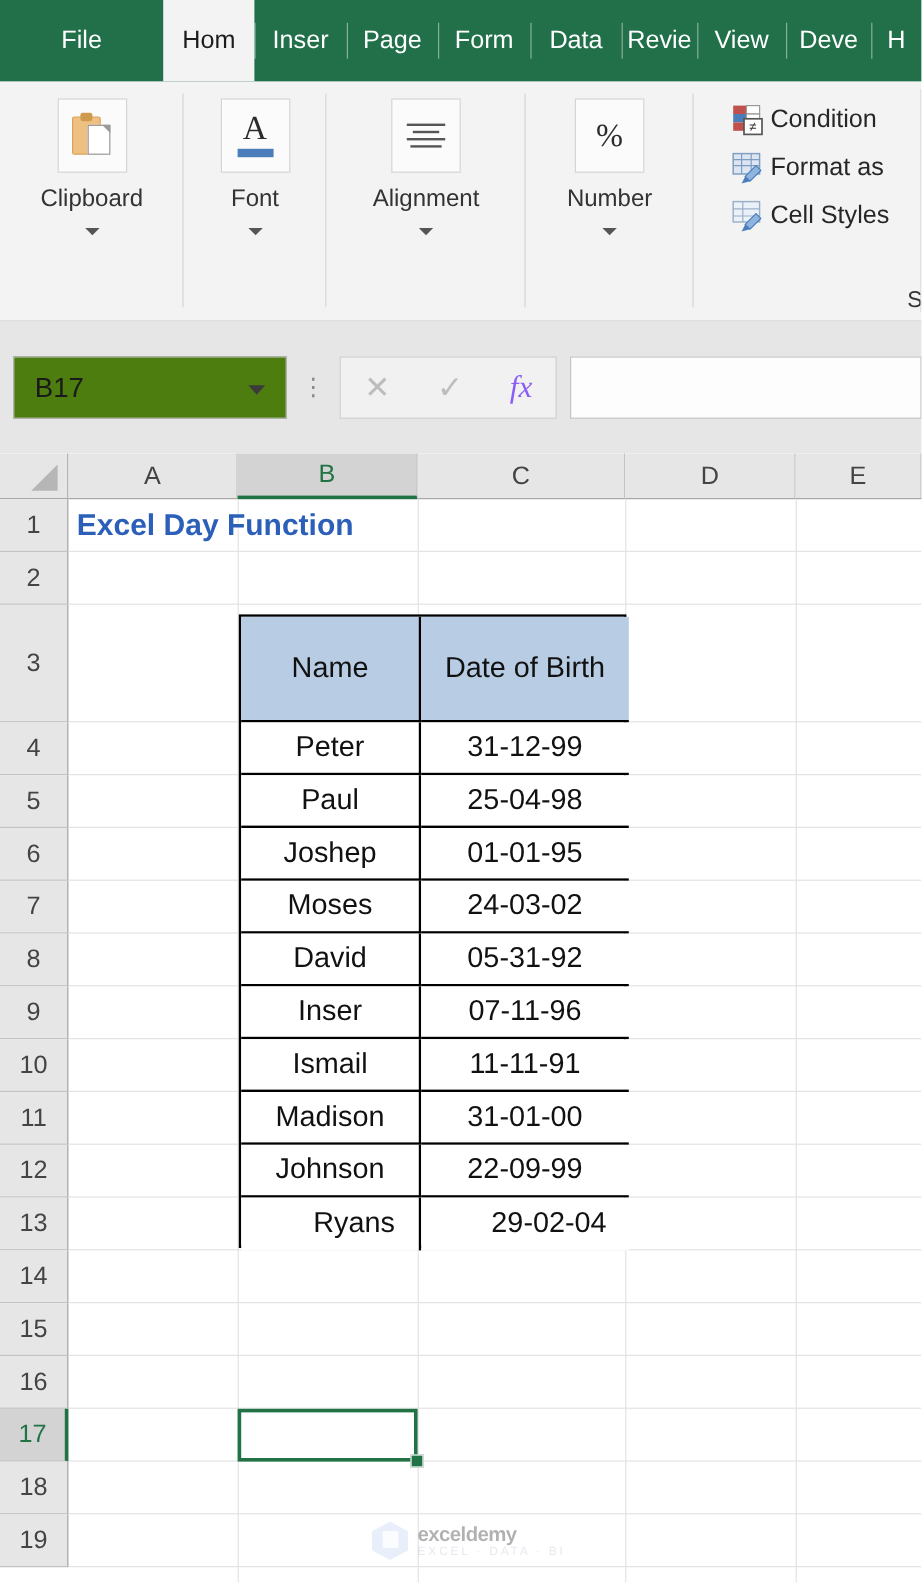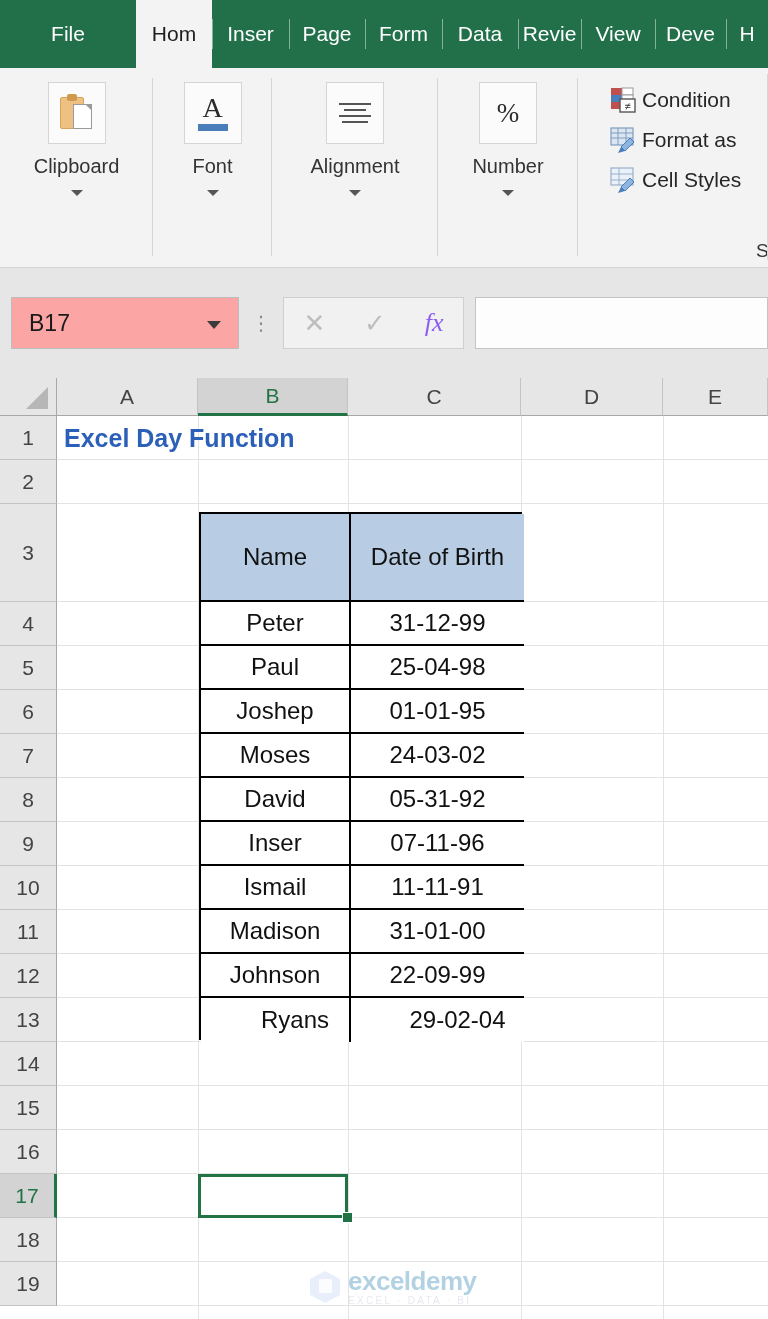--- a/index.html
+++ b/index.html
@@ -117,21 +117,21 @@
   }
 
   
   .fbar {
     position: absolute; left: 0; top: 268px; width: 768px; height: 110px;
     background: #e6e6e6;
     display: flex; align-items: center;
   }
   .namebox {
     margin-left: 11px; width: 228px; height: 52px;
-    background: #fca5a5; border: 1px solid #bdbdbd;
+    background: #4d7c0f; border: 1px solid #bdbdbd;
     display: flex; align-items: center; position: relative;
   }
   .namebox .nb-val { font-size: 23px; color: #1a1a1a; margin-left: 17px; }
   .nb-caret {
     position: absolute; right: 17px; top: 23px; width: 0; height: 0;
     border-left: 7px solid transparent; border-right: 7px solid transparent;
     border-top: 8px solid #3b3b3b;
   }
   .dots { width: 44px; text-align: center; color: #8a8a8a; font-size: 20px; letter-spacing: 0; line-height: 8px; }
   .fb-btns {
@@ -214,21 +214,21 @@
   .wm-cube::before {
     content: ""; position: absolute; inset: 0;
     background: #b9cdf0;
     clip-path: polygon(50% 0%, 100% 25%, 100% 75%, 50% 100%, 0% 75%, 0% 25%);
   }
   .wm-cube::after {
     content: ""; position: absolute; left: 9px; top: 8px; width: 13px; height: 14px;
     background: #ffffff; opacity: .85;
   }
   .wm-text { line-height: 1; }
-  .wm-main { font-size: 26px; font-weight: bold; color: #0369a1; letter-spacing: -.5px; }
+  .wm-main { font-size: 17px; font-weight: bold; color: #000000; letter-spacing: -.5px; }
   .wm-sub { font-size: 10px; color: #b2b2c8; letter-spacing: 2.3px; margin-top: 2px; }
 </style>
 </head>
 <body>
 
 <div id="app">
 
   <div class="tabbar" id="tabbar">
       <div class="tab file" style="width: 136px;">
         <span>File</span>

